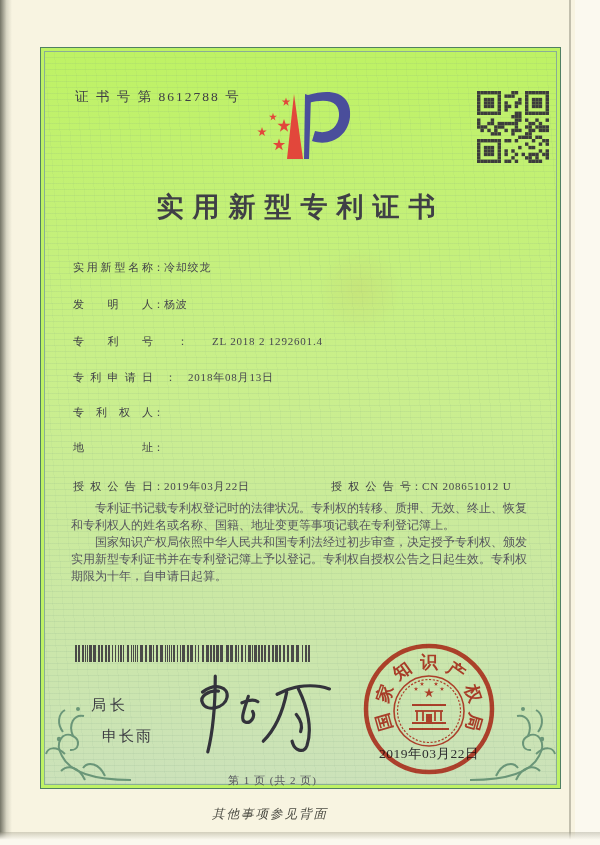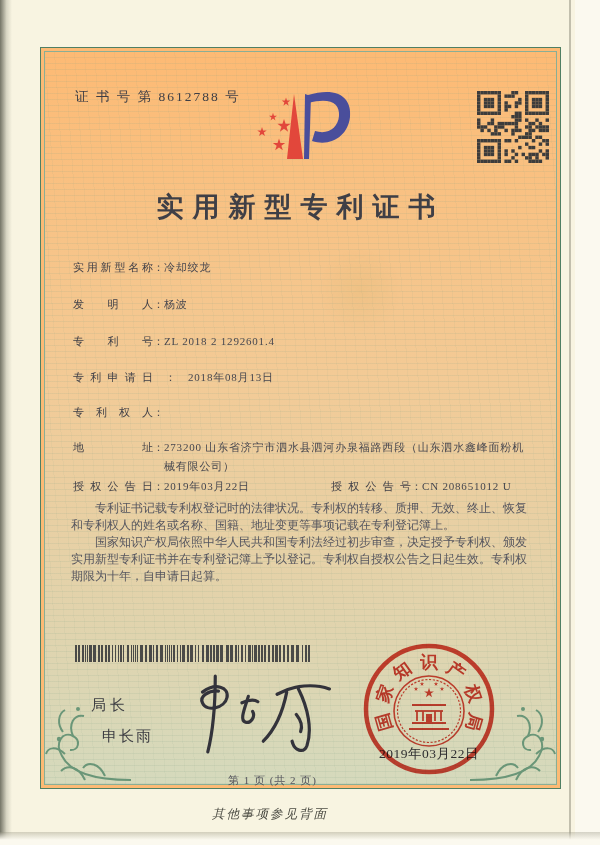--- a/index.html
+++ b/index.html
@@ -17,21 +17,21 @@
   .scan-bottom{position:absolute;left:0;top:832px;width:600px;height:13px;
     background:linear-gradient(180deg,rgba(140,138,120,.35),#fbf9ef 60%);z-index:6;}
   .stain{position:absolute;left:315px;top:245px;width:90px;height:90px;border-radius:50%;
     background:radial-gradient(circle,rgba(198,168,88,.14),rgba(198,168,88,0) 65%);z-index:2;}
 
   
   .frame{
     position:absolute;left:40px;top:47px;width:521px;height:742px;
     border:1.5px solid #4f7f63;
     outline:1px solid #8aae95;outline-offset:-5px;
-    background:#fdba74;
+    background:#bef264;
     box-sizing:border-box;z-index:1;
   }
   .frame::before{
     content:"";position:absolute;inset:4px;pointer-events:none;z-index:0;
     background:
       repeating-linear-gradient(0deg,rgba(122,160,134,.13) 0 1px,rgba(0,0,0,0) 1px 6px),
       repeating-linear-gradient(86deg,rgba(122,160,134,.07) 0 1px,rgba(0,0,0,0) 1px 10px),
       linear-gradient(180deg,rgba(236,240,224,0) 0%,rgba(223,233,214,.35) 45%,rgba(206,223,201,.85) 100%);
   }
   .frame>*{position:absolute;z-index:1;}
@@ -41,21 +41,21 @@
   .logo{left:205px;top:22px;width:120px;height:108px;}
   .qr{left:436px;top:43px;width:72px;height:72px;}
 
   .title{left:0;top:141px;width:100%;text-align:center;font-size:27px;font-weight:bold;
     letter-spacing:9px;color:#3f3f46;}
 
   .row{left:32px;right:34px;font-size:11px;color:#47474f;line-height:19px;display:flex;}
   .row .lbl{display:inline-block;width:80px;text-align:justify;text-align-last:justify;flex:0 0 80px;color:#3f3f47;}
   .row .colon{flex:0 0 auto;}
   .row .val{letter-spacing:.8px;flex:1 1 auto;}
-  .r-name{top:210px;} .r-inventor{top:247px;} .r-patno{top:284px;}
+  .r-name{top:210px;} .r-inventor{top:247px;} .r-patno{top:284px;gap:24px;}
   .r-filing{top:320px;gap:12px;} .r-owner{top:355px;} .r-addr{top:390px;}
   .r-grant{top:429px;display:block;}
   .r-grant .pair{display:inline-flex;}
   .r-grant .pair2{position:absolute;left:258px;top:0;}
 
   .paras{left:30px;right:26px;top:452px;font-size:12px;line-height:17px;color:#56565f;}
   .paras p{margin:0;text-indent:2em;}
 
   .barcode{left:34px;top:597px;width:236px;height:17px;}
 
@@ -342,21 +342,20 @@
       <span class="colon">：</span>
       <span class="val">2018年08月13日</span>
   </div>
   <div class="row r-owner">
     <span class="lbl">专利权人</span>
       <span class="colon">：</span>
   </div>
   <div class="row r-addr">
     <span class="lbl">地址</span>
       <span class="colon">：</span>
-      <span class="val">273200 山东省济宁市泗水县泗河办泉福路西段（山东泗水鑫峰面粉机械有限公司）</span>
   </div>
 
   <div class="row r-grant">
     <span class="pair">
       <span class="lbl">授权公告日</span>
         <span class="colon">：</span>
         <span class="val">2019年03月22日</span>
     </span>
     <span class="pair pair2">
       <span class="lbl">授权公告号</span>

